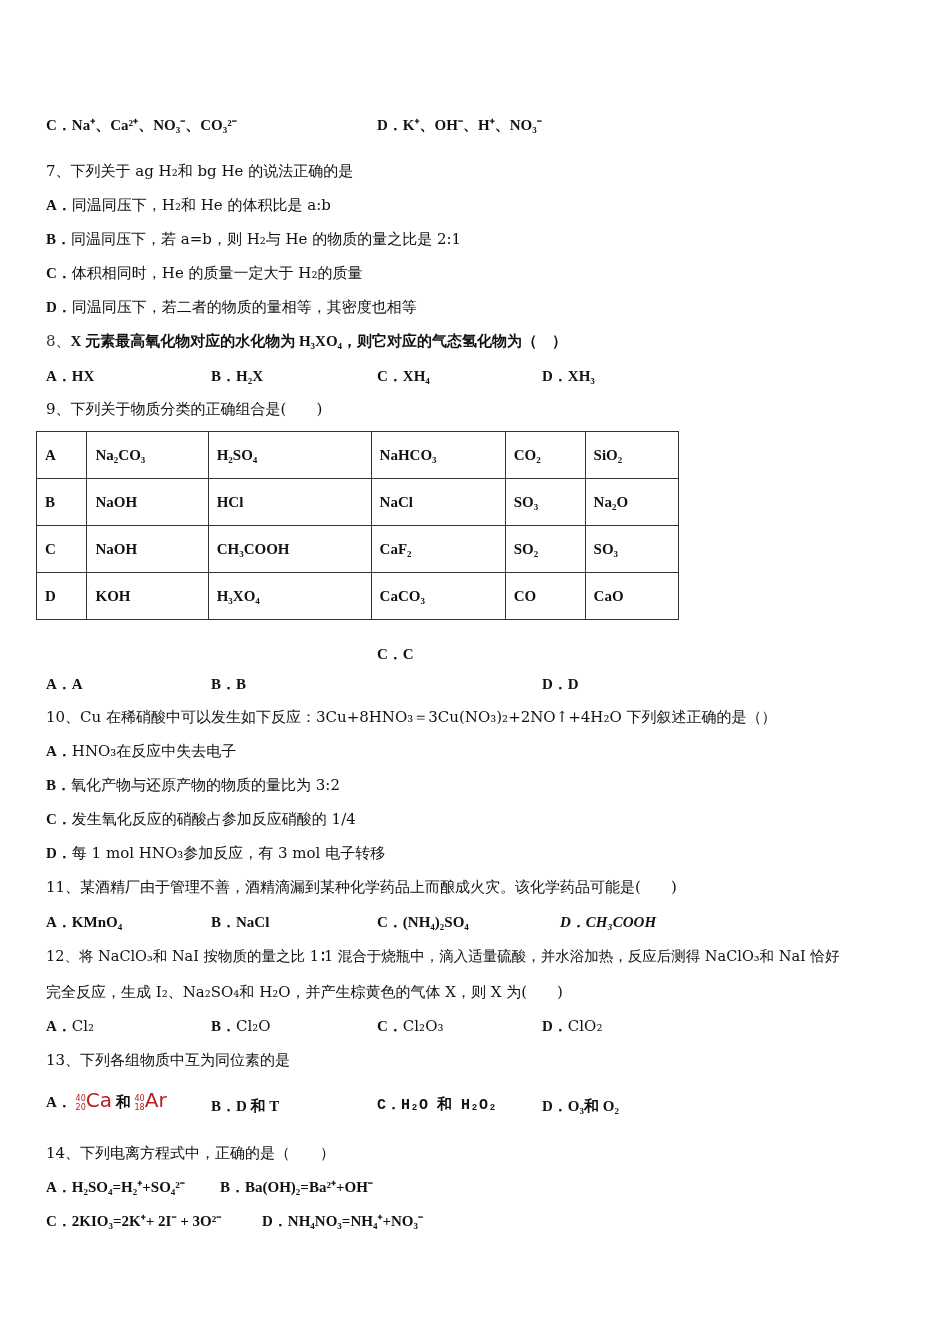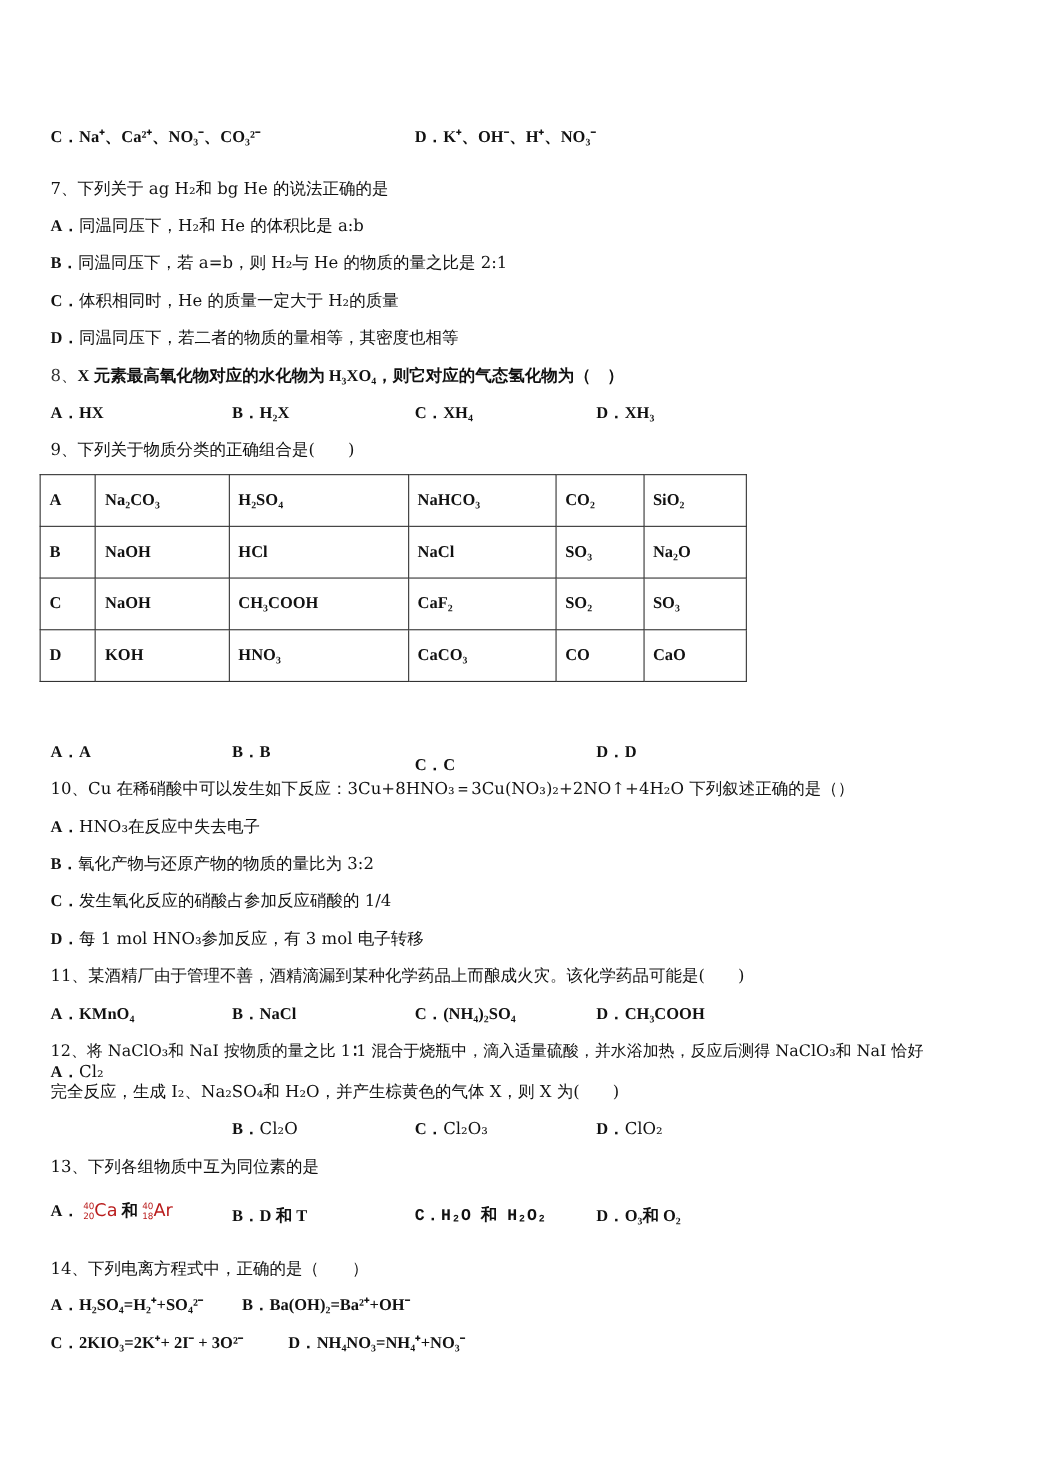--- a/index.html
+++ b/index.html
@@ -16,21 +16,21 @@
     position: absolute; left: 36px; top: 431px; width: 643px;
     border-collapse: collapse; font-size: 15px;
   }
   table.q9 td {
     border: 1.5px solid #333; height: 46px; padding: 0 8px; vertical-align: middle;
     font-family: "Liberation Serif", serif; font-weight: bold;
   }
   table.q9 tr.head td { font-weight: normal; font-family: "DejaVu Sans", sans-serif; font-size: 15px; }
   .iso { color: #b91c1c; font-family: "DejaVu Sans", sans-serif; font-weight: normal; }
   .iso .m { font-size: 8px; display: inline-block; line-height: 9px; vertical-align: middle; text-align: right; }
-  .iso .s { font-size: 16px; }
+  .iso .s { font-size: 20px; }
 </style>
 </head>
 <body>
 
 <div class="opt b" style="left:46px; top:115px;">
   <span>C．</span><span>Na⁺、Ca²⁺、NO₃⁻、CO₃²⁻</span>
 </div>
 <div class="opt b" style="left:377px; top:115px;">
   <span>D．</span><span>K⁺、OH⁻、H⁺、NO₃⁻</span>
 </div>
@@ -70,47 +70,47 @@
     <td>C</td>
     <td>NaOH</td>
     <td>CH₃COOH</td>
     <td>CaF₂</td>
     <td>SO₂</td>
     <td>SO₃</td>
   </tr>
   <tr>
     <td>D</td>
     <td>KOH</td>
-    <td>HNO₃</td>
+    <td>H₃XO₄</td>
     <td>CaCO₃</td>
     <td>CO</td>
     <td>CaO</td>
   </tr>
 </tbody>
   </table>
 <div class="opt b" style="left:46px; top:674px;"><span>A．</span><span>A</span></div>
 <div class="opt b" style="left:211px; top:674px;"><span>B．</span><span>B</span></div>
-<div class="opt b" style="left:377px; top:686px;"><span>C．</span><span>C</span></div>
+<div class="opt b" style="left:377px; top:644px;"><span>C．</span><span>C</span></div>
 <div class="opt b" style="left:542px; top:674px;"><span>D．</span><span>D</span></div>
 
 <div class="line" style="top:707px;">10、Cu 在稀硝酸中可以发生如下反应：3Cu+8HNO₃＝3Cu(NO₃)₂+2NO↑+4H₂O 下列叙述正确的是（）</div>
 <div class="line" style="top:741px;"><span class="b">A．</span><span>HNO₃在反应中失去电子</span></div>
 <div class="line" style="top:775px;"><span class="b">B．</span><span>氧化产物与还原产物的物质的量比为 3:2</span></div>
 <div class="line" style="top:809px;"><span class="b">C．</span><span>发生氧化反应的硝酸占参加反应硝酸的 1/4</span></div>
 <div class="line" style="top:843px;"><span class="b">D．</span><span>每 1 mol HNO₃参加反应，有 3 mol 电子转移</span></div>
 
 <div class="line" style="top:877px;">11、某酒精厂由于管理不善，酒精滴漏到某种化学药品上而酿成火灾。该化学药品可能是(　　)</div>
 <div class="opt b" style="left:46px; top:912px;"><span>A．</span><span>KMnO₄</span></div>
 <div class="opt b" style="left:211px; top:912px;"><span>B．</span><span>NaCl</span></div>
 <div class="opt b" style="left:377px; top:912px;"><span>C．</span><span>(NH₄)₂SO₄</span></div>
-<div class="opt b" style="left:542px; top:912px;"><span>D．</span><span>CH₃COOH</span></div>
+<div class="opt b" style="left:560px; top:912px;font-style:italic;"><span>D．</span><span>CH₃COOH</span></div>
 
 <div class="line" style="top:946px; font-size:14.5px;">12、将 NaClO₃和 NaI 按物质的量之比 1∶1 混合于烧瓶中，滴入适量硫酸，并水浴加热，反应后测得 NaClO₃和 NaI 恰好</div>
 <div class="line" style="top:982px;">完全反应，生成 I₂、Na₂SO₄和 H₂O，并产生棕黄色的气体 X，则 X 为(　　)</div>
-<div class="opt" style="left:46px; top:964px;"><span class="b">A．</span><span>Cl₂</span></div>
+<div class="opt" style="left:46px; top:1016px;"><span class="b">A．</span><span>Cl₂</span></div>
 <div class="opt" style="left:211px; top:1016px;"><span class="b">B．</span><span>Cl₂O</span></div>
 <div class="opt" style="left:377px; top:1016px;"><span class="b">C．</span><span>Cl₂O₃</span></div>
 <div class="opt" style="left:542px; top:1016px;text-align:right;"><span class="b">D．</span><span>ClO₂</span></div>
 
 <div class="line" style="top:1050px;">13、下列各组物质中互为同位素的是</div>
 <div class="opt b" style="left:46px; top:1090px;">
   <span>A．</span>
   <span class="iso"><span class="m"><span>40</span><br><span>20</span></span><span class="s">Ca</span></span>
   <span>和</span>
   <span class="iso"><span class="m"><span>40</span><br><span>18</span></span><span class="s">Ar</span></span>

